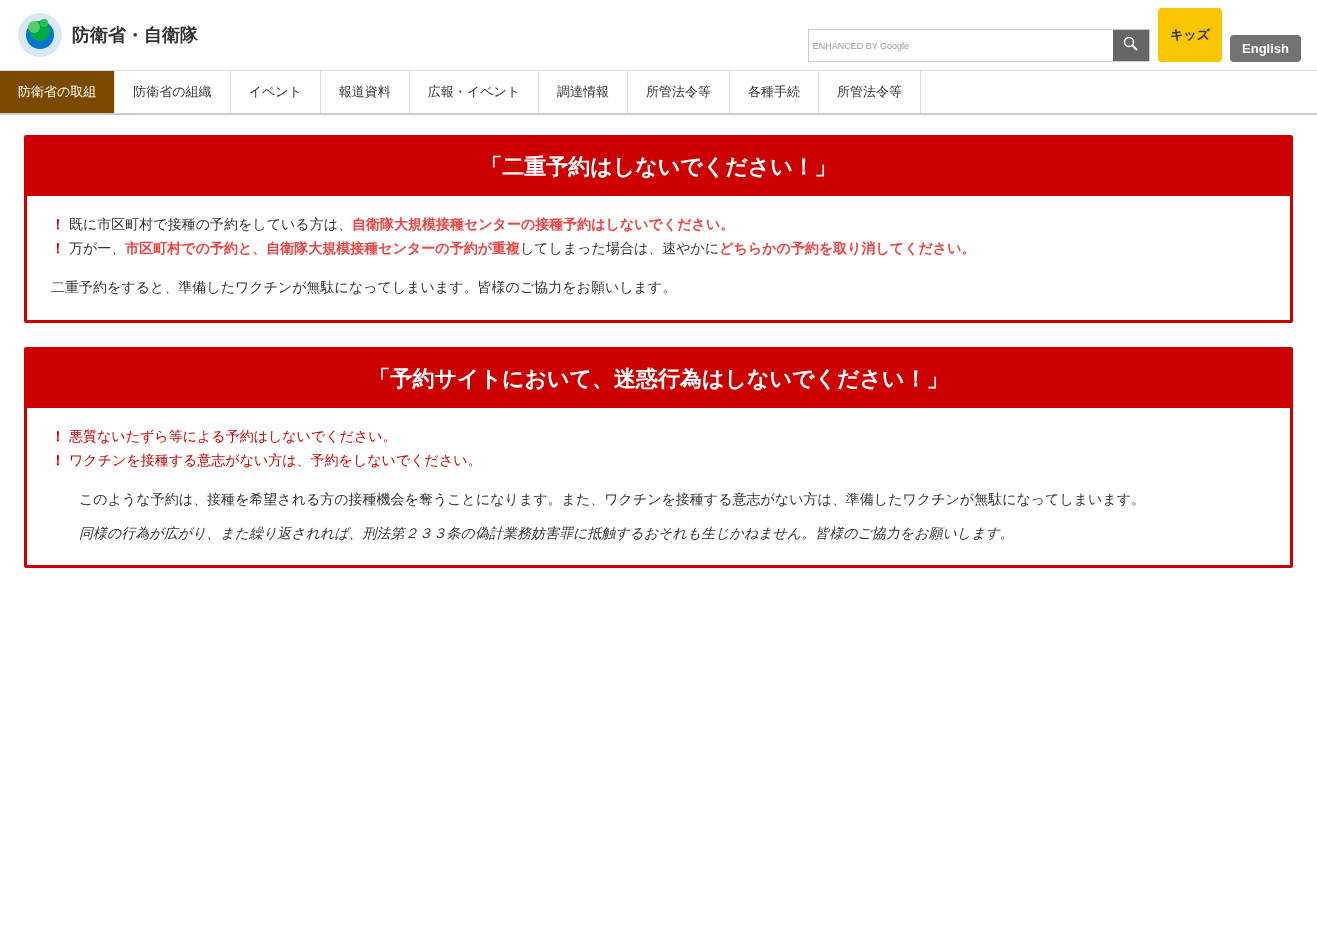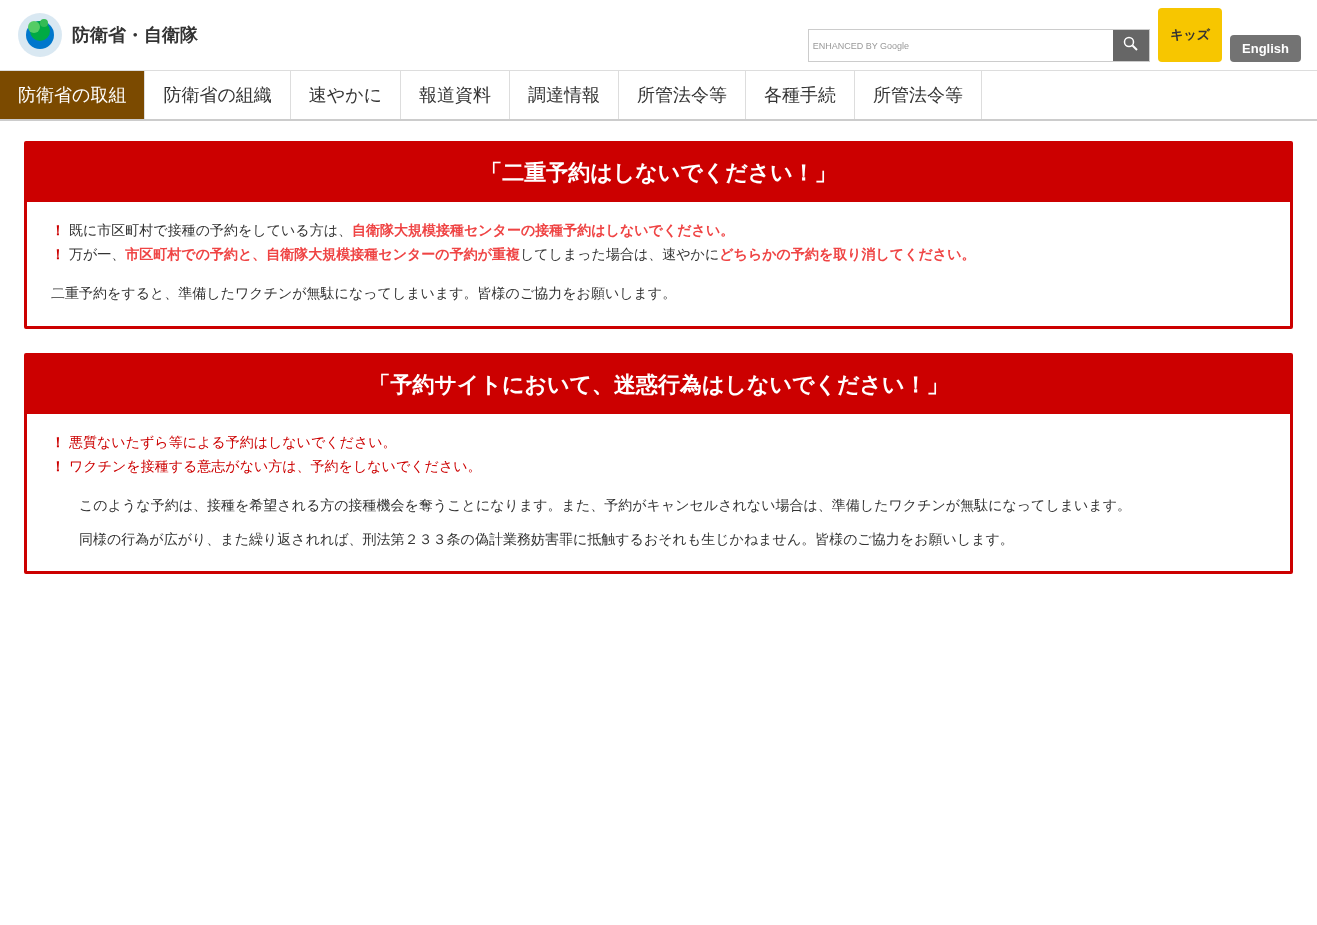--- a/index.html
+++ b/index.html
@@ -92,21 +92,21 @@
       list-style: none;
     }
     #nav-list li {
       position: relative;
     }
     #nav-list li a {
       display: block;
       padding: 12px 18px;
       text-decoration: none;
       color: #333;
-      font-size: 18px;
+      font-size: 13px;
       border-right: 1px solid #ddd;
       white-space: nowrap;
     }
     #nav-list li.active a {
       background: #7b4a00;
       color: #fff;
     }
 
     
     #main {
@@ -200,24 +200,27 @@
 
 <nav id="nav">
   <ul id="nav-list">
     <li class="active">
       <a href="#">防衛省の取組</a>
     </li>
     <li>
       <a href="#">防衛省の組織</a>
     </li>
     <li>
-      <a href="#">速やかに</a>
+      <a href="#">イベント</a>
     </li>
     <li>
       <a href="#">報道資料</a>
+    </li>
+    <li>
+      <a href="#">広報・イベント</a>
     </li>
     <li>
       <a href="#">調達情報</a>
     </li>
     <li>
       <a href="#">所管法令等</a>
     </li>
     <li>
       <a href="#">各種手続</a>
     </li>
@@ -255,21 +258,21 @@
       <div class="bullet-line">
         <span class="excl">！</span>
         <span class="red-text">悪質ないたずら等による予約はしないでください。</span>
       </div>
       <div class="bullet-line">
         <span class="excl">！</span>
         <span class="red-text">ワクチンを接種する意志がない方は、予約をしないでください。</span>
       </div>
       <div class="spacer"></div>
       <p style="text-indent: 2em;">
-        このような予約は、接種を希望される方の接種機会を奪うことになります。また、予約がキャンセルされない場合は、準備したワクチンが無駄になってしまいます。
+        このような予約は、接種を希望される方の接種機会を奪うことになります。また、ワクチンを接種する意志がない方は、準備したワクチンが無駄になってしまいます。
       </p>
-      <p style="text-indent: 2em; margin-top: 10px;">
+      <p style="text-indent: 2em; margin-top: 10px; font-style: italic;">
         同様の行為が広がり、また繰り返されれば、刑法第２３３条の偽計業務妨害罪に抵触するおそれも生じかねません。皆様のご協力をお願いします。
       </p>
     </div>
   </div>
 
 </div>
 
 </body></html>

